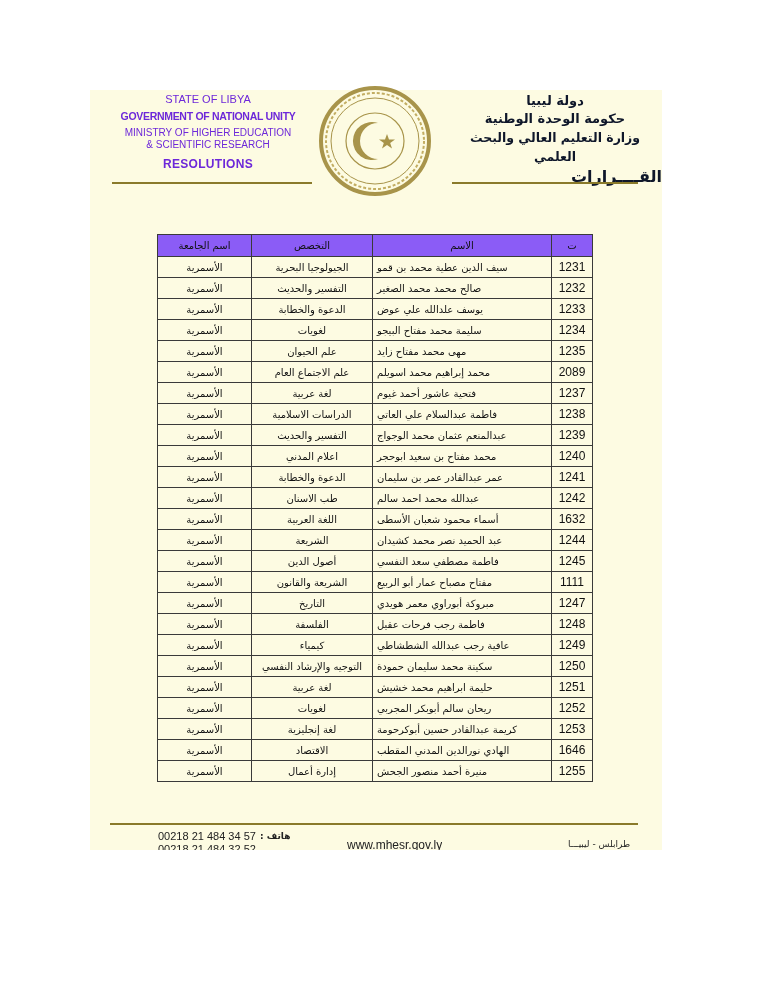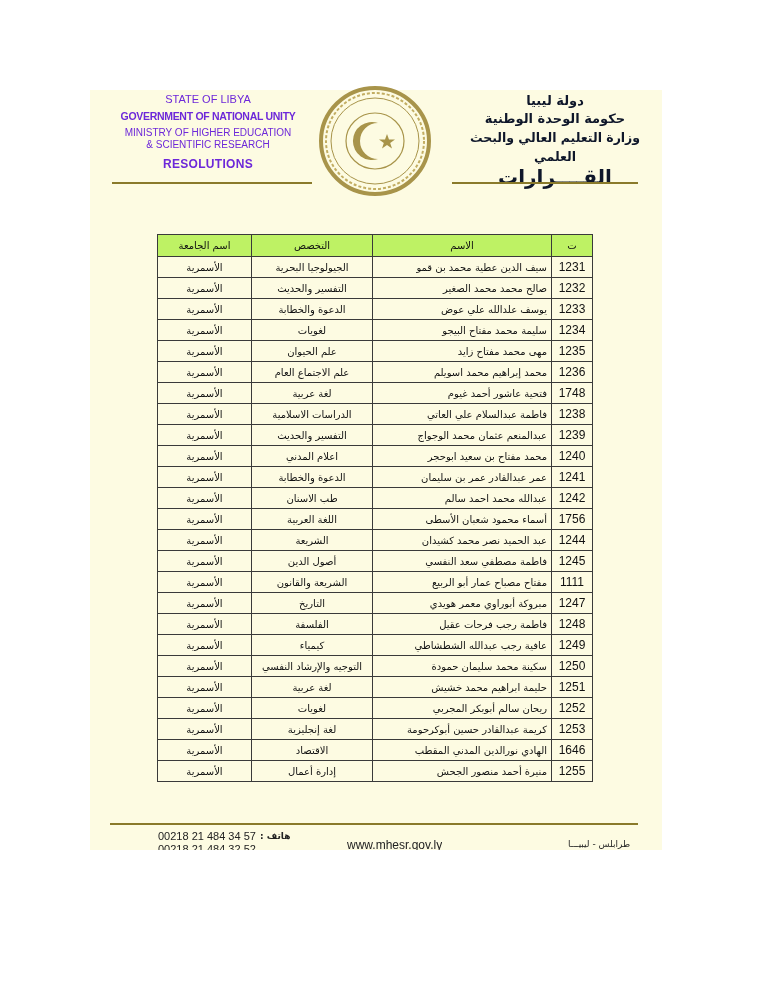--- a/index.html
+++ b/index.html
@@ -11,32 +11,32 @@
   .en1 { font-size:11px; margin-top:0; }
   .en2 { font-size:10.5px; font-weight:bold; margin-top:6px; letter-spacing:-0.3px; }
   .en3 { font-size:10px; margin-top:6px; }
   .en4 { font-size:10px; margin-top:2px; }
   .en5 { font-size:12px; font-weight:bold; margin-top:8px; letter-spacing:0.3px; }
   .hdr-ar { position:absolute; left:448px; top:92px; width:214px; text-align:center; color:#0f172a;
             direction:rtl; font-family:"DejaVu Sans", sans-serif; font-weight:bold; }
   .ar1 { font-size:13px; line-height:17px; }
   .ar2 { font-size:13px; line-height:19px; }
   .ar3 { font-size:12.5px; line-height:19px; }
-  .ar4 { font-size:20px; line-height:22px; letter-spacing:3px; }
+  .ar4 { font-size:16px; line-height:22px; letter-spacing:3px;text-align:right; }
   .rule { position:absolute; height:2px; background:#8a7a2a; }
   .rule.l { left:112px; top:182px; width:200px; }
   .rule.r { left:452px; top:182px; width:186px; }
   .rule.f { left:110px; top:823px; width:528px; height:2px; }
   .seal { position:absolute; left:315px; top:86px; width:120px; height:112px; }
   table.res { position:absolute; left:157px; top:234px; width:436px; border-collapse:collapse;
               direction:rtl; font-family:"DejaVu Sans", sans-serif; font-size:10px; color:#111; }
   table.res th, table.res td { border:1px solid #3a3a3a; padding:0 4px; height:20px; }
-  table.res th { background:#bef264; font-weight:normal; height:21px; text-align:center; }
+  table.res th { background:#8b5cf6; font-weight:normal; height:21px; text-align:center; }
   td.num { width:32px; text-align:center; font-family:"Liberation Sans", sans-serif; font-size:12px; direction:ltr; }
-  td.name { width:170px; text-align:right; }
+  td.name { width:170px; text-align:left; }
   td.spec { width:112px; text-align:center; }
   td.uni { text-align:center; }
   .foot { position:absolute; font-size:11px; color:#222; }
   .phone1 { left:158px; top:830px; }
   .phone2 { left:158px; top:843px; height:7px; overflow:hidden; }
   .phone-lbl { left:260px; top:831px; font-size:9px; direction:rtl; font-family:"DejaVu Sans", sans-serif; font-weight:bold; }
   .web { left:347px; top:838px; font-size:12px; height:12px; overflow:hidden;text-align:center; }
   .city { left:568px; top:839px; font-size:9px; direction:rtl; font-family:"DejaVu Sans", sans-serif; height:11px; overflow:hidden; }
 </style>
 </head>
@@ -105,27 +105,27 @@
         <td class="spec">لغويات</td>
         <td class="uni">الأسمرية</td>
       </tr>
       <tr>
         <td class="num">1235</td>
         <td class="name">مهى محمد مفتاح زايد</td>
         <td class="spec">علم الحيوان</td>
         <td class="uni">الأسمرية</td>
       </tr>
       <tr>
-        <td class="num">1236</td>
+        <td class="num">2089</td>
         <td class="name">محمد إبراهيم محمد اسويلم</td>
         <td class="spec">علم الاجتماع العام</td>
         <td class="uni">الأسمرية</td>
       </tr>
       <tr>
-        <td class="num">1748</td>
+        <td class="num">1237</td>
         <td class="name">فتحية عاشور أحمد غيوم</td>
         <td class="spec">لغة عربية</td>
         <td class="uni">الأسمرية</td>
       </tr>
       <tr>
         <td class="num">1238</td>
         <td class="name">فاطمة عبدالسلام علي العاتي</td>
         <td class="spec">الدراسات الاسلامية</td>
         <td class="uni">الأسمرية</td>
       </tr>
@@ -147,21 +147,21 @@
         <td class="spec">الدعوة والخطابة</td>
         <td class="uni">الأسمرية</td>
       </tr>
       <tr>
         <td class="num">1242</td>
         <td class="name">عبدالله محمد احمد سالم</td>
         <td class="spec">طب الاسنان</td>
         <td class="uni">الأسمرية</td>
       </tr>
       <tr>
-        <td class="num">1756</td>
+        <td class="num">1632</td>
         <td class="name">أسماء محمود شعبان الأسطى</td>
         <td class="spec">اللغة العربية</td>
         <td class="uni">الأسمرية</td>
       </tr>
       <tr>
         <td class="num">1244</td>
         <td class="name">عبد الحميد نصر محمد كشيدان</td>
         <td class="spec">الشريعة</td>
         <td class="uni">الأسمرية</td>
       </tr>

